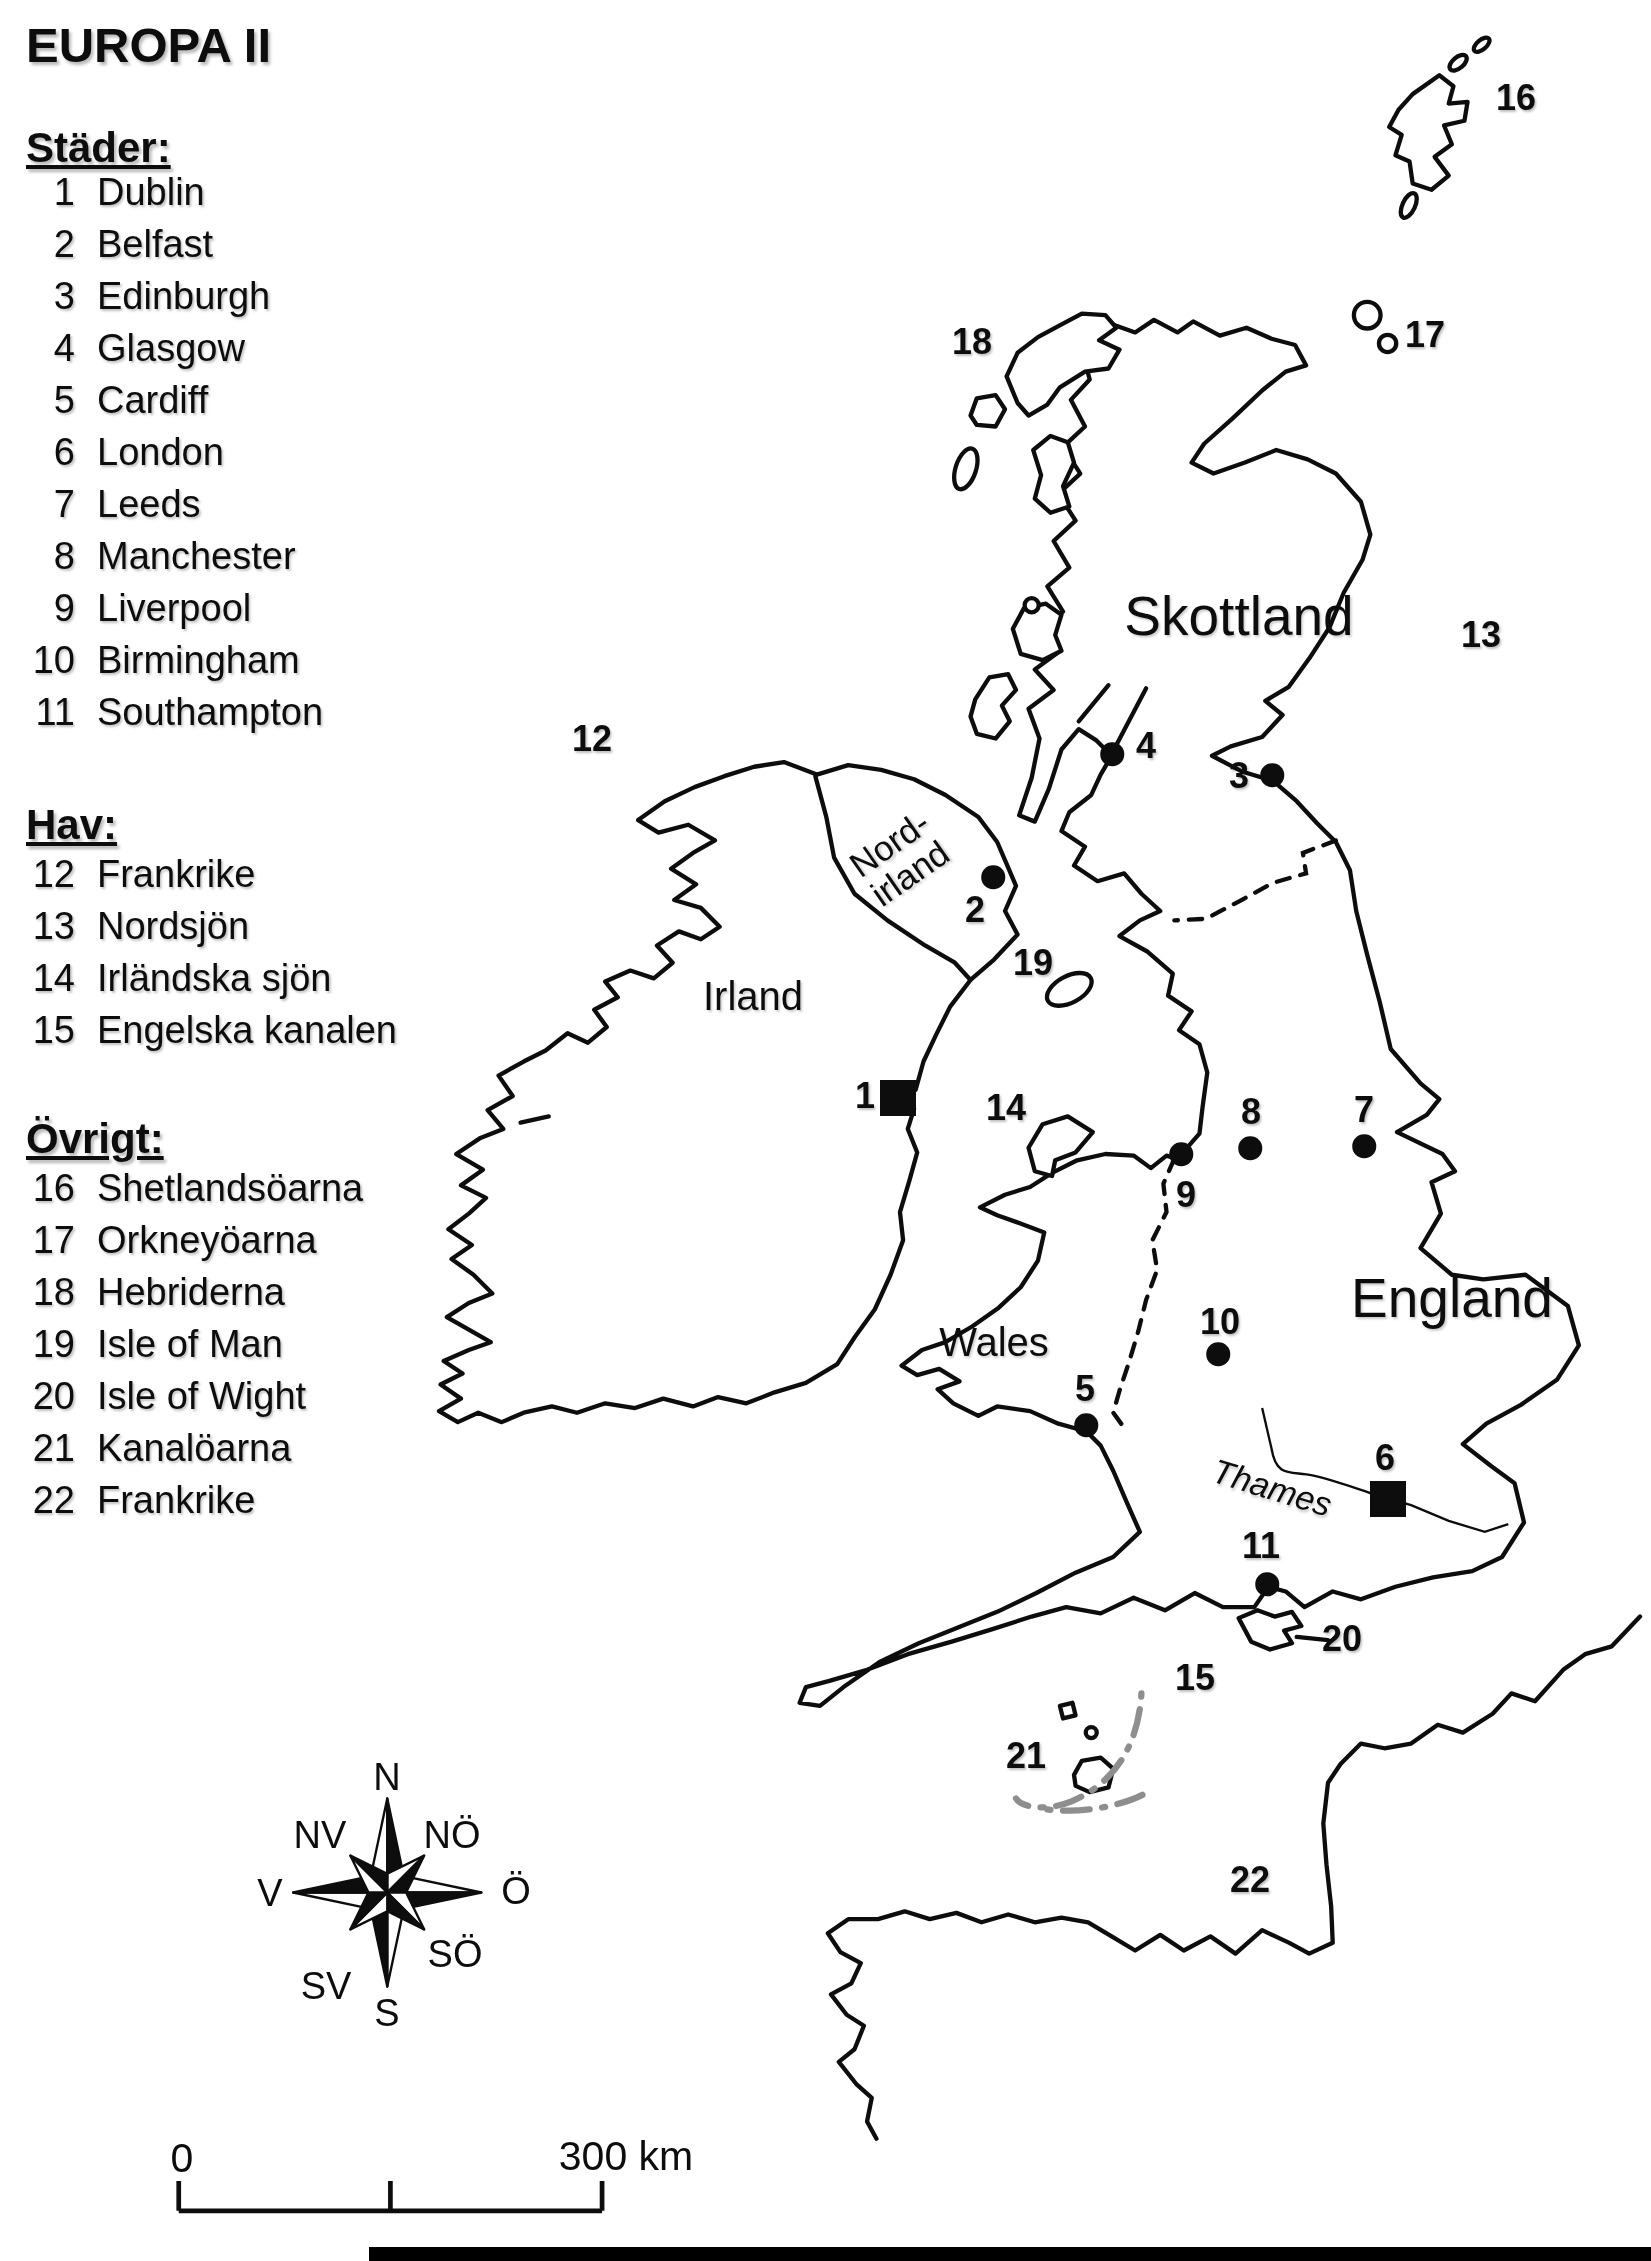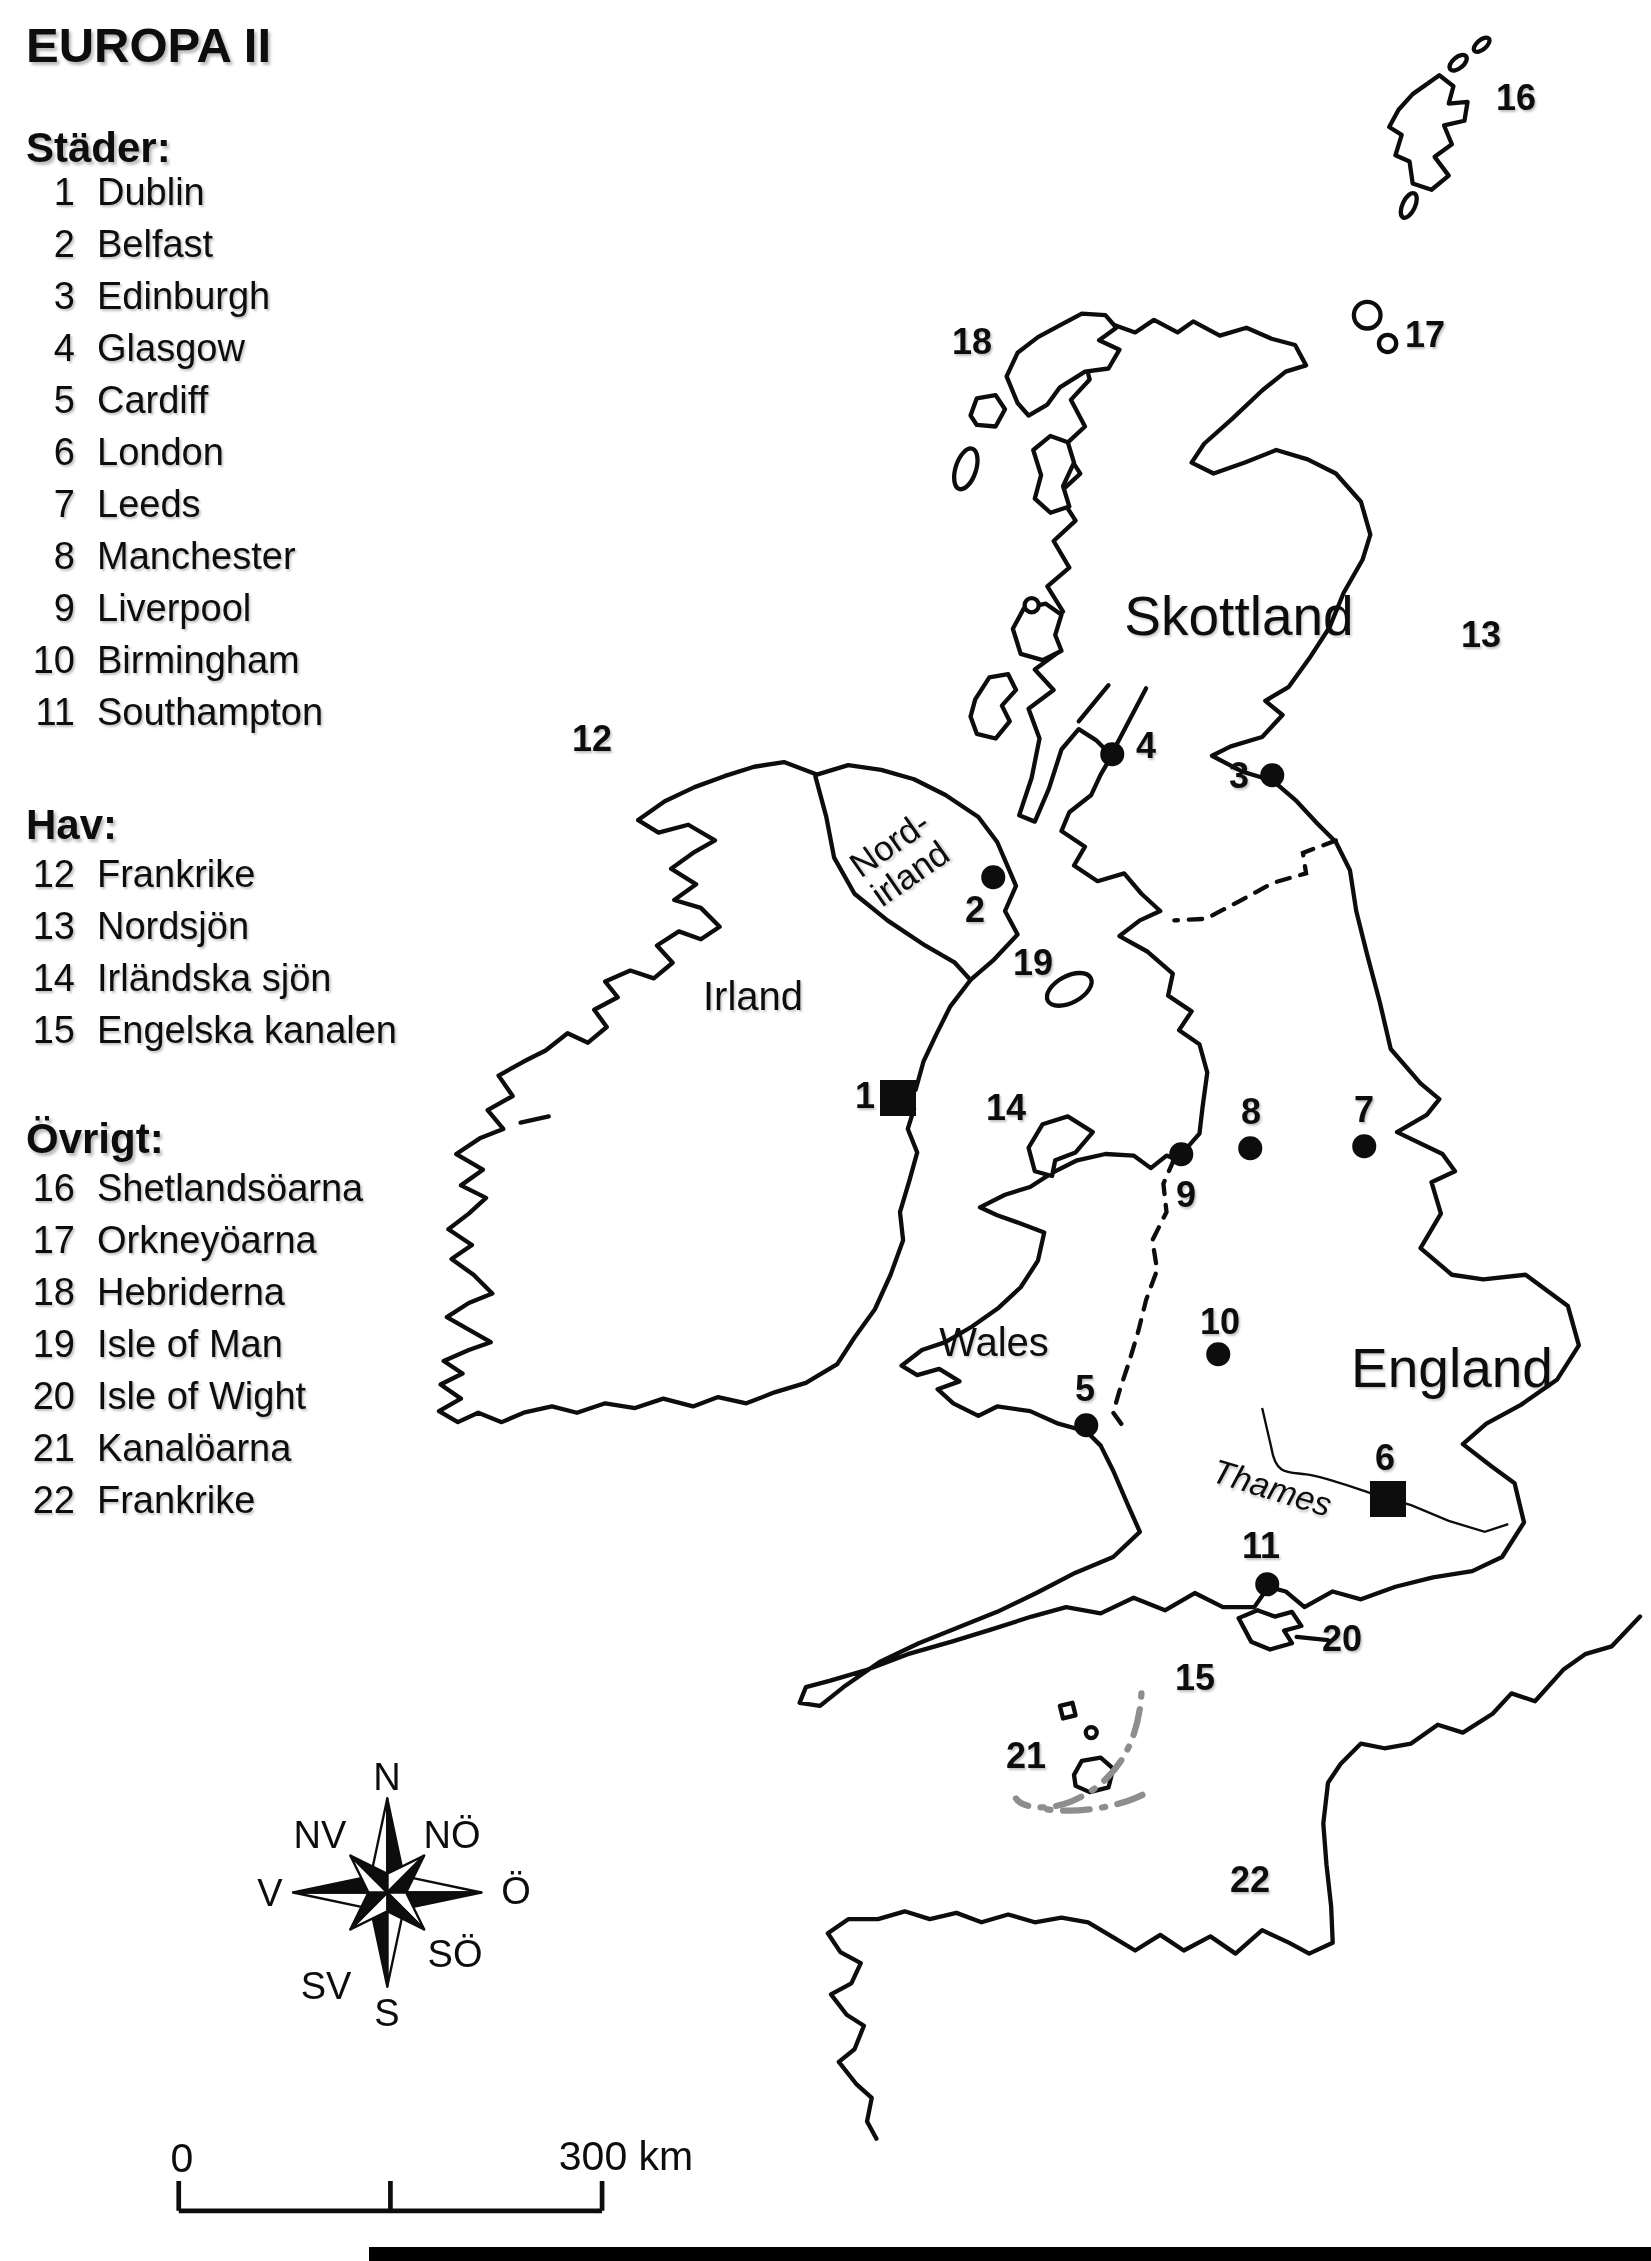--- a/index.html
+++ b/index.html
@@ -9,20 +9,21 @@
     overflow:hidden;
   }
   .abs{position:absolute;}
   #page-title{
     left:26px;top:17px;font-size:49px;font-weight:bold;letter-spacing:0px;
     text-shadow:2.4px 3.1px 3.1px rgba(0,0,0,0.28);
   }
   .lheading{
     position:absolute;left:26px;font-size:42px;font-weight:bold;
     text-shadow:2.4px 3.1px 3.1px rgba(0,0,0,0.28);
+    text-decoration:underline;
   }
   .llist{position:absolute;left:26px;}
   .lrow{display:flex;align-items:center;height:52px;font-size:38px;
     text-shadow:1.6px 2.4px 2.4px rgba(0,0,0,0.25);}
   .lnum{display:inline-block;width:49px;text-align:right;}
   .lname{margin-left:22px;white-space:nowrap;}
   .mnum{
     position:absolute;transform:translate(-50%,-50%);
     font-size:36px;font-weight:bold;text-shadow:1.6px 2.4px 2.4px rgba(0,0,0,0.25);
   }
@@ -301,21 +302,21 @@
     </div>
   </div>
 
 <div class="rlabel" id="label-skottland" style="left:1239px;top:616px">Skottland</div>
 <div class="rlabel" id="label-irland" style="left:753px;top:996px">Irland</div>
 <div class="rlabel" id="label-nordirland" style="left:900px;top:859px">
   <div>Nord-</div>
   <div>irland</div>
 </div>
 <div class="rlabel" id="label-wales" style="left:994px;top:1342px">Wales</div>
-<div class="rlabel" id="label-england" style="left:1452px;top:1368px">England</div>
+<div class="rlabel" id="label-england" style="left:1452px;top:1298px">England</div>
 <div class="rlabel" id="label-thames" style="left:1272px;top:1488px">Thames</div>
 
 <div>
     <div class="msq" style="left: 898px; top: 1098px;"></div>
     <div class="mdot" style="left: 993px; top: 877px;"></div>
     <div class="mdot" style="left: 1272px; top: 775px;"></div>
     <div class="mdot" style="left: 1112px; top: 754px;"></div>
     <div class="mdot" style="left: 1086px; top: 1425px;"></div>
     <div class="msq" style="left: 1388px; top: 1499px;"></div>
     <div class="mdot" style="left: 1364px; top: 1146px;"></div>

